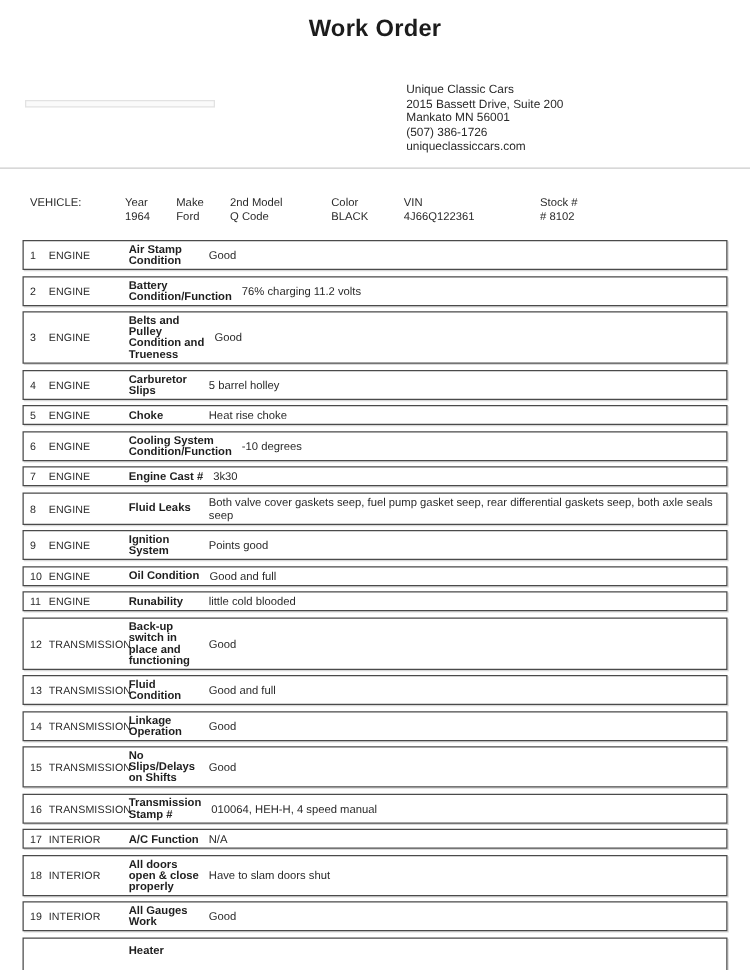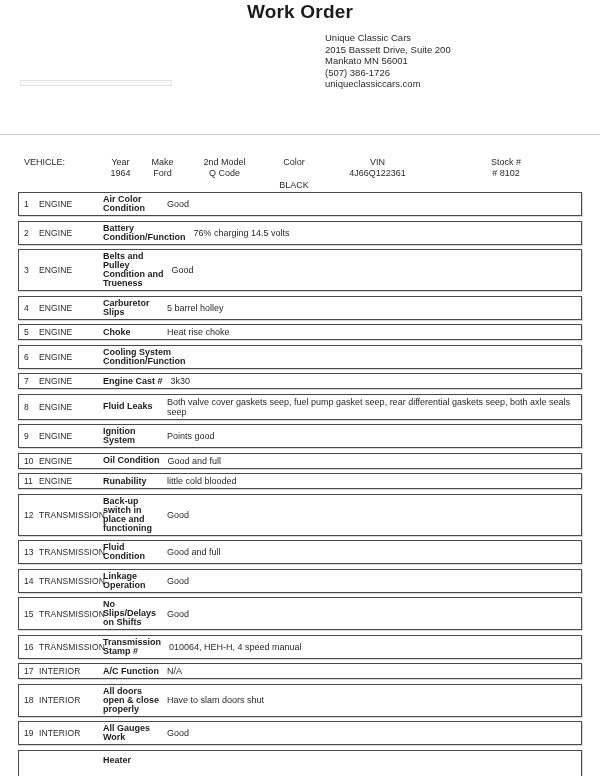--- a/index.html
+++ b/index.html
@@ -11,42 +11,42 @@
   }
   .page {
     position: relative;
     width: 600px;
     height: 776px;
     background: #ffffff;
     overflow: hidden;
   }
   .doc-title {
     position: absolute;
-    top: 1px;
+    top: 13px;
     left: 0;
     width: 100%;
     text-align: center;
     font-size: 19px;
     font-weight: bold;
     color: #1c1c1c;
     letter-spacing: 0.2px;
   }
   .logo-bar {
     position: absolute;
     left: 20px;
     top: 80px;
     width: 152px;
     height: 6px;
     background: #fafafa;
     border: 1px solid #e2e2e2;
   }
   .company-block {
     position: absolute;
     left: 325px;
-    top: 32px;
+    top: 66px;
     font-size: 9.5px;
     line-height: 11.5px;
     color: #2a2a2a;
   }
   .divider {
     position: absolute;
     left: 0;
     top: 134px;
     width: 600px;
     height: 1px;
@@ -56,26 +56,26 @@
     position: absolute;
     left: 24px;
     top: 157px;
     width: 556px;
     display: flex;
     font-size: 9px;
     line-height: 11px;
     color: #2a2a2a;
   }
   .vehicle-section-label { width: 76px; }
-  .v-col { display: flex; flex-direction: column; align-items: center; }
+  .v-col { display: flex; flex-direction: column; }
   .v-col.year  { width: 41px; }
   .v-col.make  { width: 43px; }
   .v-col.model { width: 91px; }
   .v-col.model2{ width: 81px; }
-  .v-col.color { width: 58px; gap: 12px; }
+  .v-col.color { width: 58px; }
   .v-col.vin   { width: 109px; }
   .v-col.stock { flex: 1; }
   .work-table {
     position: absolute;
     left: 18px;
     top: 192px;
     width: 564px;
   }
   .work-row {
     display: flex;
@@ -176,31 +176,31 @@
     <div>Stock #</div>
     <div># 8102</div>
   </div>
 </div>
   </div>
 
   <div class="work-table" id="work-table">
   <div class="work-row">
     <div class="cell-num">1</div>
     <div class="cell-category">ENGINE</div>
-    <div class="cell-item">Air Color
+    <div class="cell-item">Air Stamp
 Condition</div>
     <div class="cell-value">Good</div>
   </div>
 
   <div class="work-row">
     <div class="cell-num">2</div>
     <div class="cell-category">ENGINE</div>
     <div class="cell-item">Battery
 Condition/Function</div>
-    <div class="cell-value">76% charging 14.5 volts</div>
+    <div class="cell-value">76% charging 11.2 volts</div>
   </div>
 
   <div class="work-row">
     <div class="cell-num">3</div>
     <div class="cell-category">ENGINE</div>
     <div class="cell-item">Belts and
 Pulley
 Condition and
 Trueness</div>
     <div class="cell-value">Good</div>
@@ -219,20 +219,21 @@
     <div class="cell-category">ENGINE</div>
     <div class="cell-item">Choke</div>
     <div class="cell-value">Heat rise choke</div>
   </div>
 
   <div class="work-row">
     <div class="cell-num">6</div>
     <div class="cell-category">ENGINE</div>
     <div class="cell-item">Cooling System
 Condition/Function</div>
+    <div class="cell-value">-10 degrees</div>
   </div>
 
   <div class="work-row">
     <div class="cell-num">7</div>
     <div class="cell-category">ENGINE</div>
     <div class="cell-item">Engine Cast #</div>
     <div class="cell-value">3k30</div>
   </div>
 
   <div class="work-row">

